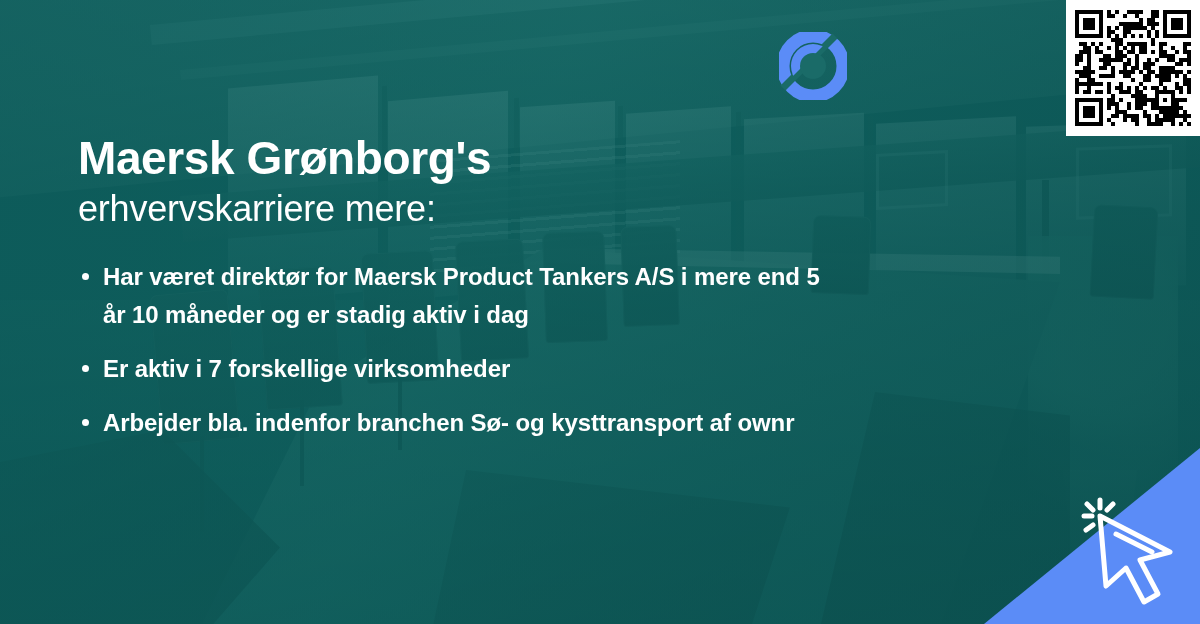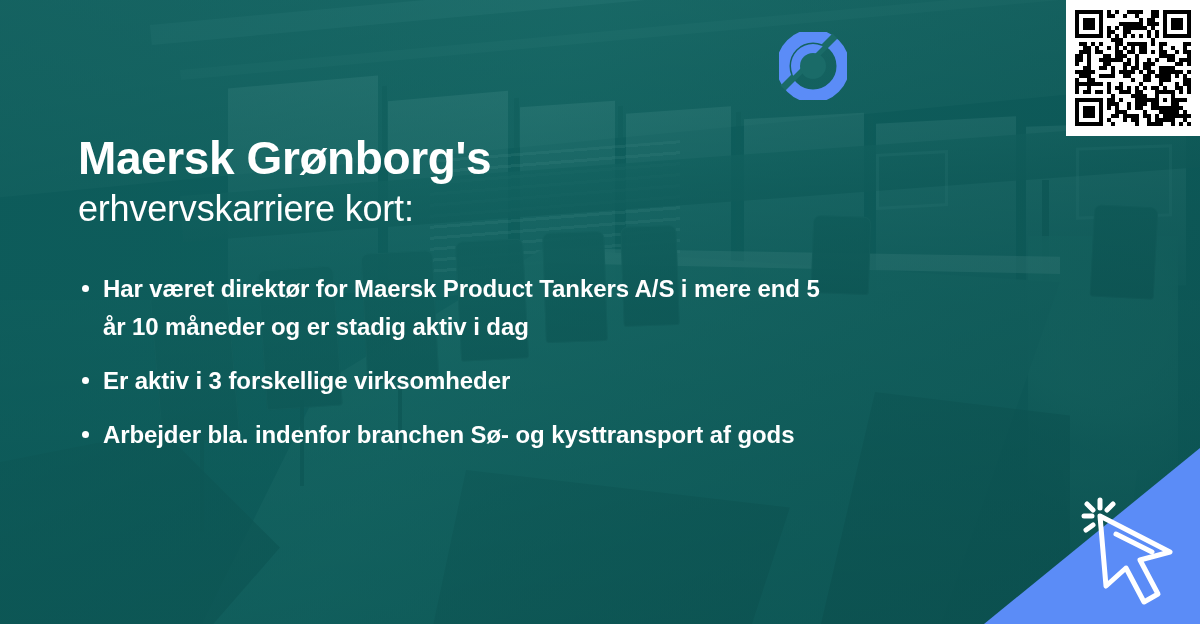--- a/index.html
+++ b/index.html
@@ -202,21 +202,21 @@
   .title{
     margin-top:22px;
     font-size:46px; font-weight:700; color:#ffffff;
     line-height:1.08; letter-spacing:-0.4px;
   }
   .subtitle{
     font-size:36px; font-weight:400; color:#ffffff;
     line-height:1.18; margin-top:4px; letter-spacing:-0.2px;
   }
 
-  .bullets{ margin-top:40px; list-style:none; }
+  .bullets{ margin-top:28px; list-style:none; }
   .bullets li{
     position:relative;
     font-size:24px; font-weight:700; color:#ffffff;
     line-height:1.58;
     padding-left:25px;
     margin-bottom:16px;
     max-width:760px;
     letter-spacing:-0.1px;
   }
   .bullets li .dot{
@@ -1162,26 +1162,26 @@
         <i></i>
         <i style="background: transparent;"></i>
         <i></i>
         <i style="background: transparent;"></i>
         <i></i>
       </div>
   </div>
 
   <div class="content">
     <div class="title">Maersk Grønborg's</div>
-    <div class="subtitle">erhvervskarriere kort:</div>
+    <div class="subtitle">erhvervskarriere mere:</div>
 
     <ul class="bullets" id="bullets">
         <li><span class="dot"></span><span>Har været direktør for Maersk Product Tankers A/S i mere end 5 år 10 måneder og er stadig aktiv i dag</span></li>
-        <li><span class="dot"></span><span>Er aktiv i 3 forskellige virksomheder</span></li>
-        <li><span class="dot"></span><span>Arbejder bla. indenfor branchen Sø- og kysttransport af gods</span></li>
+        <li><span class="dot"></span><span>Er aktiv i 7 forskellige virksomheder</span></li>
+        <li><span class="dot"></span><span>Arbejder bla. indenfor branchen Sø- og kysttransport af ownr</span></li>
       </ul>
   </div>
 
   <div class="corner"></div>
   <div class="cursor">
     <svg viewBox="0 0 120 120" width="120" height="120" aria-hidden="true">
       <g fill="none" stroke="#ffffff" stroke-width="5" stroke-linecap="round" stroke-linejoin="round">
 
         <path d="M34 26 L104 62 L74 70 L92 104 L78 112 L60 78 L40 96 Z"></path>
 

